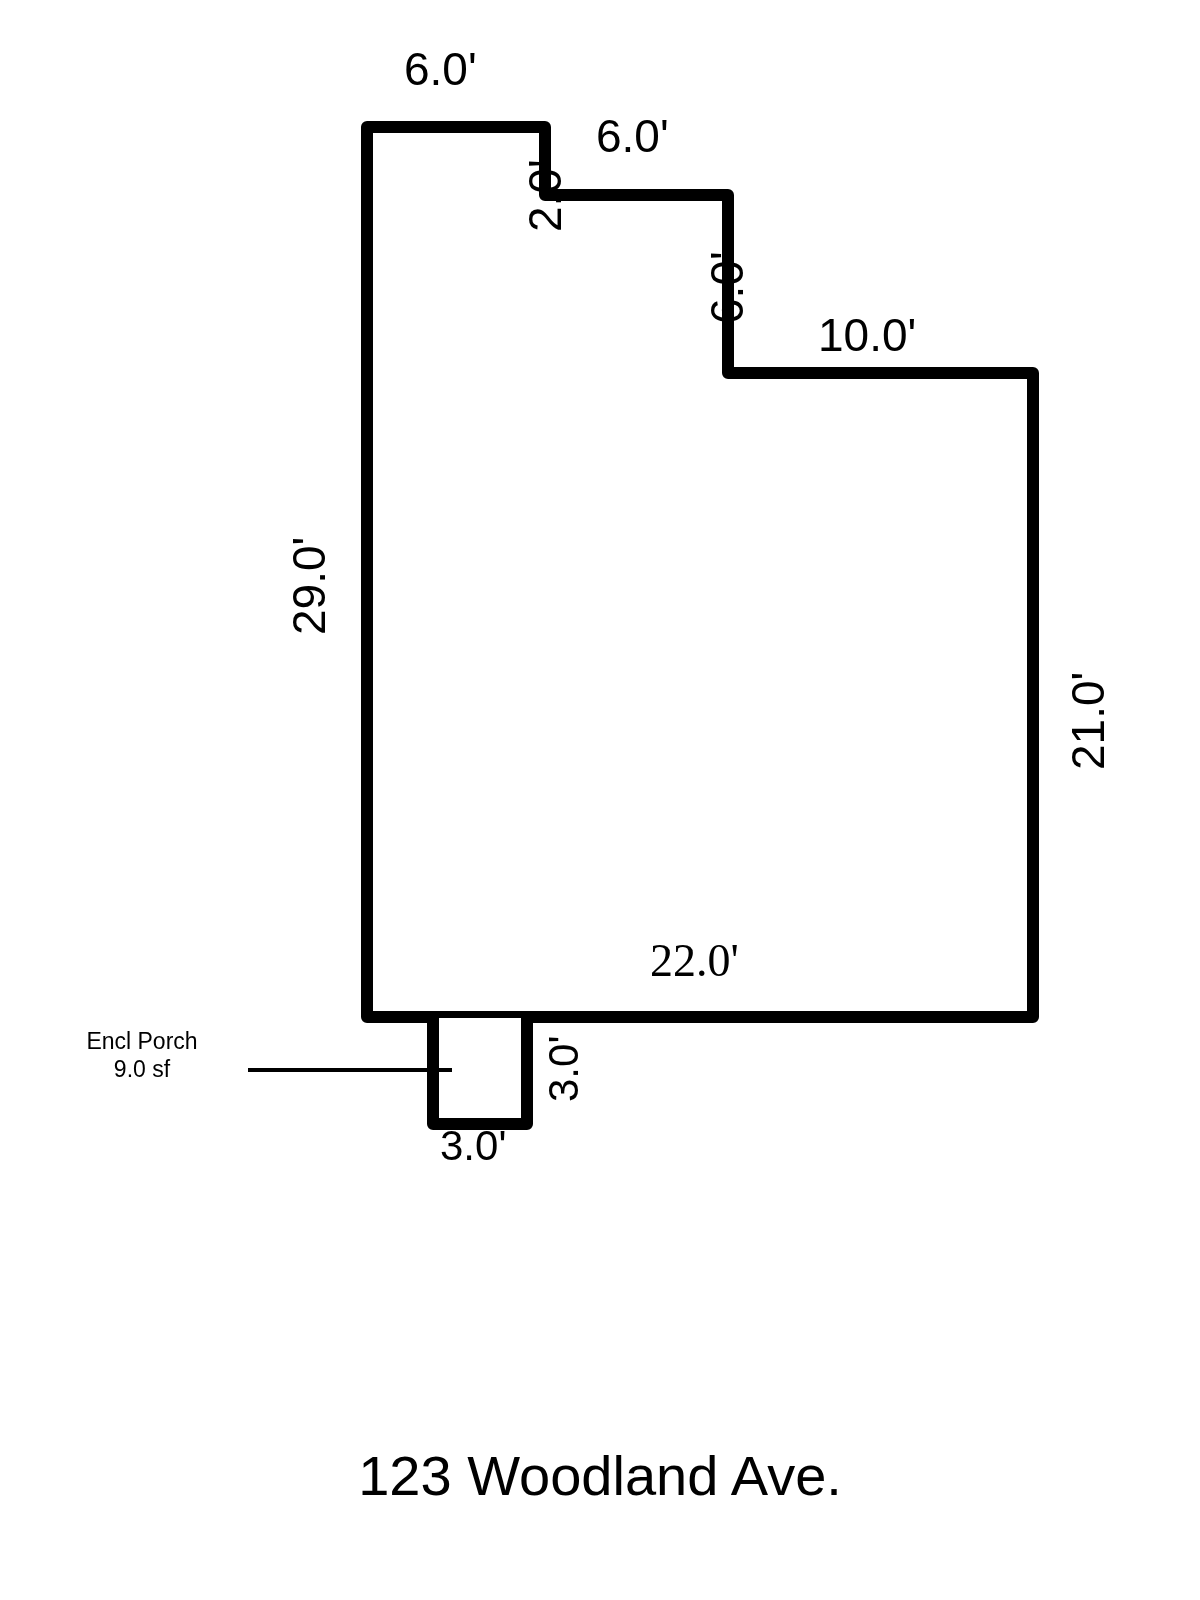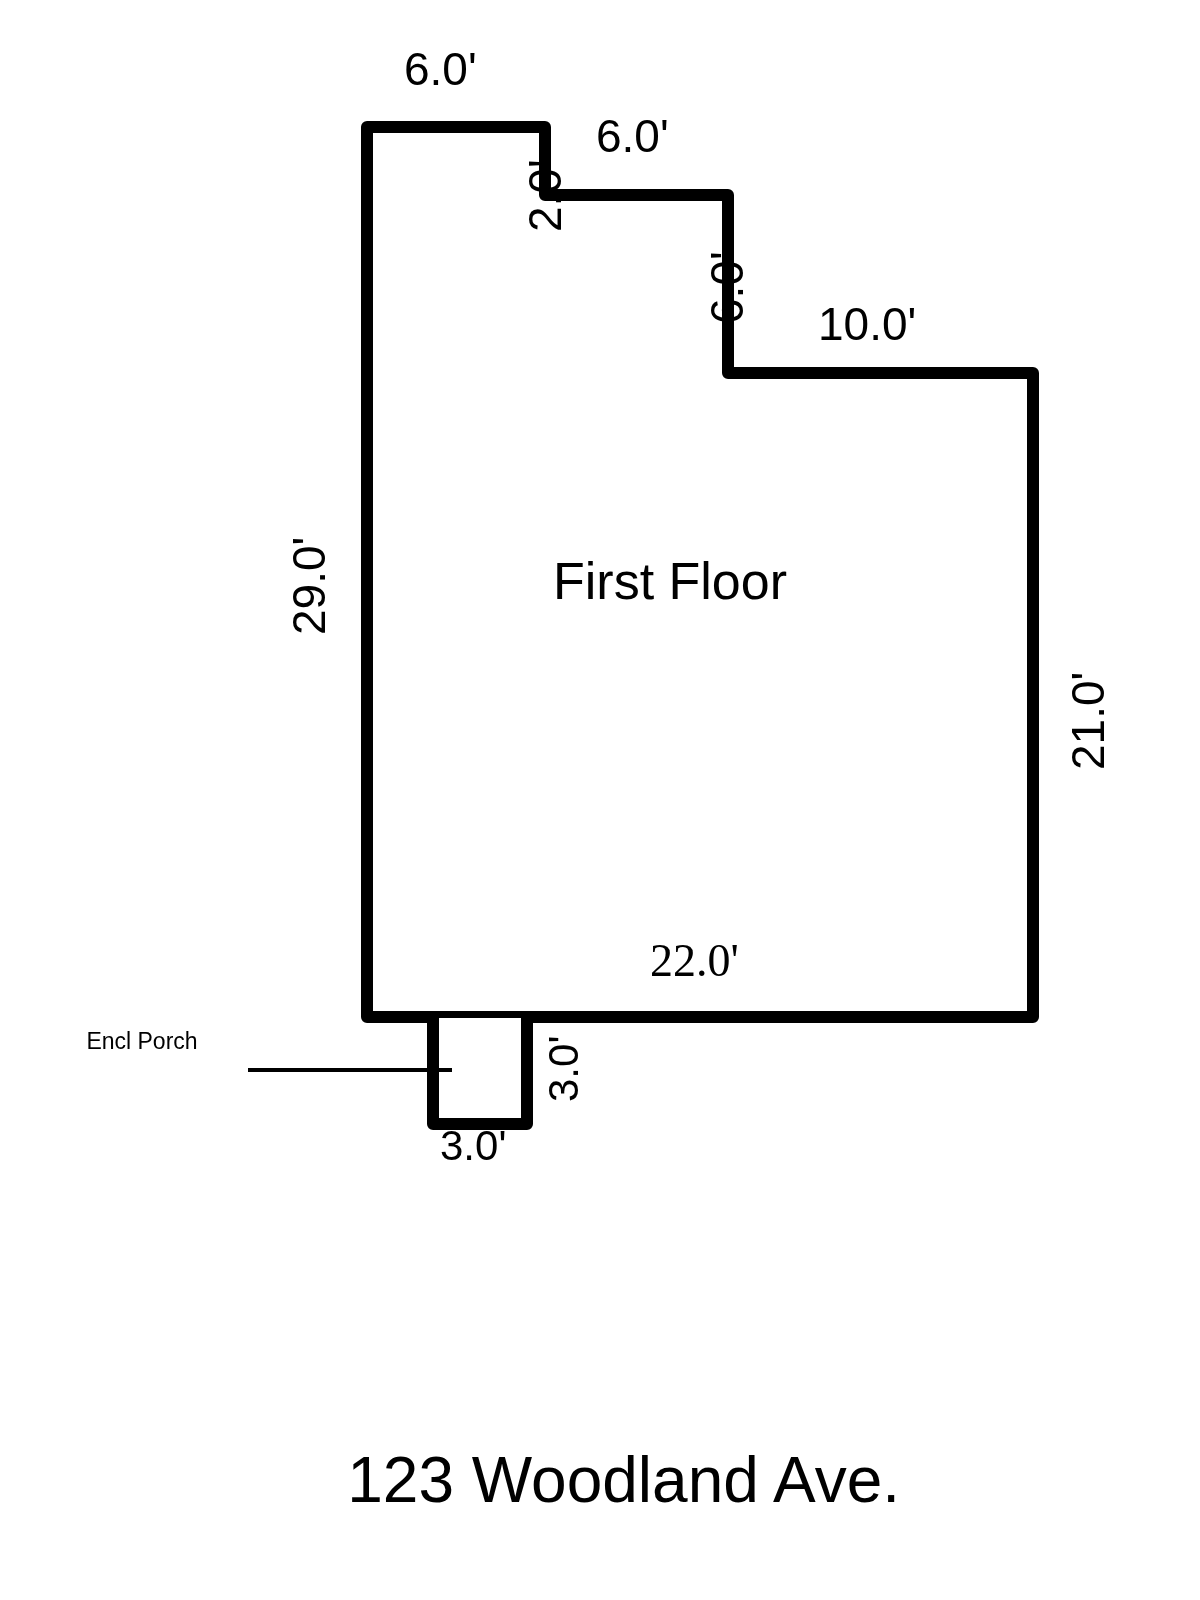--- a/index.html
+++ b/index.html
@@ -59,22 +59,22 @@
   }
   .callout-label {
     position: absolute;
     font-size: 23px;
     text-align: center;
     line-height: 1.2;
     white-space: nowrap;
   }
   .title-label {
     position: absolute;
-    font-size: 64px;
-    text-align: right;
+    font-size: 56px;
+    text-align: center;
     white-space: nowrap;
     line-height: 1;
   }
 </style>
 </head>
 <body>
 
 <div id="sketch-root">
 
   <svg class="plan-svg" viewBox="0 0 1200 1600">
@@ -98,35 +98,35 @@
   </svg>
 
   <div class="dim-label dim-h" style="left:404px; top:46px;">6.0'</div>
 
   <div class="dim-label dim-v rot-ccw" style="left:522px; top:232px;">2.0'</div>
 
   <div class="dim-label dim-h" style="left:596px; top:113px;">6.0'</div>
 
   <div class="dim-label dim-v rot-ccw" style="left:704px; top:324px;">6.0'</div>
 
-  <div class="dim-label dim-h" style="left:818px; top:301px;">10.0'</div>
+  <div class="dim-label dim-h" style="left:818px; top:312px;">10.0'</div>
 
   <div class="dim-label dim-v rot-ccw" style="left:1065px; top:770px;">21.0'</div>
 
   <div class="dim-label dim-v rot-ccw" style="left:286px; top:635px;">29.0'</div>
 
   <div class="dim-label dim-h" style="left:650px; top:938px;font-family:Liberation Serif, serif;">22.0'</div>
 
   <div class="dim-label dim-v rot-ccw" style="left:543px; top:1102px; font-size:42px;">3.0'</div>
 
   <div class="dim-label dim-h" style="left:440px; top:1125px; font-size:42px;">3.0'</div>
 
   <div class="area-label" style="left:440px; top:552px; width:460px;">
-    <div>First Floor</div>
   </div>
 
   <div class="callout-label" style="left:36px; top:1028px; width:212px;">
     <div>Encl Porch</div>
+    <div>9.0 sf</div>
   </div>
 
   <div class="title-label" style="left:300px; top:1448px; width:600px;">123 Woodland Ave.</div>
 
 </div>
 
 </body></html>

